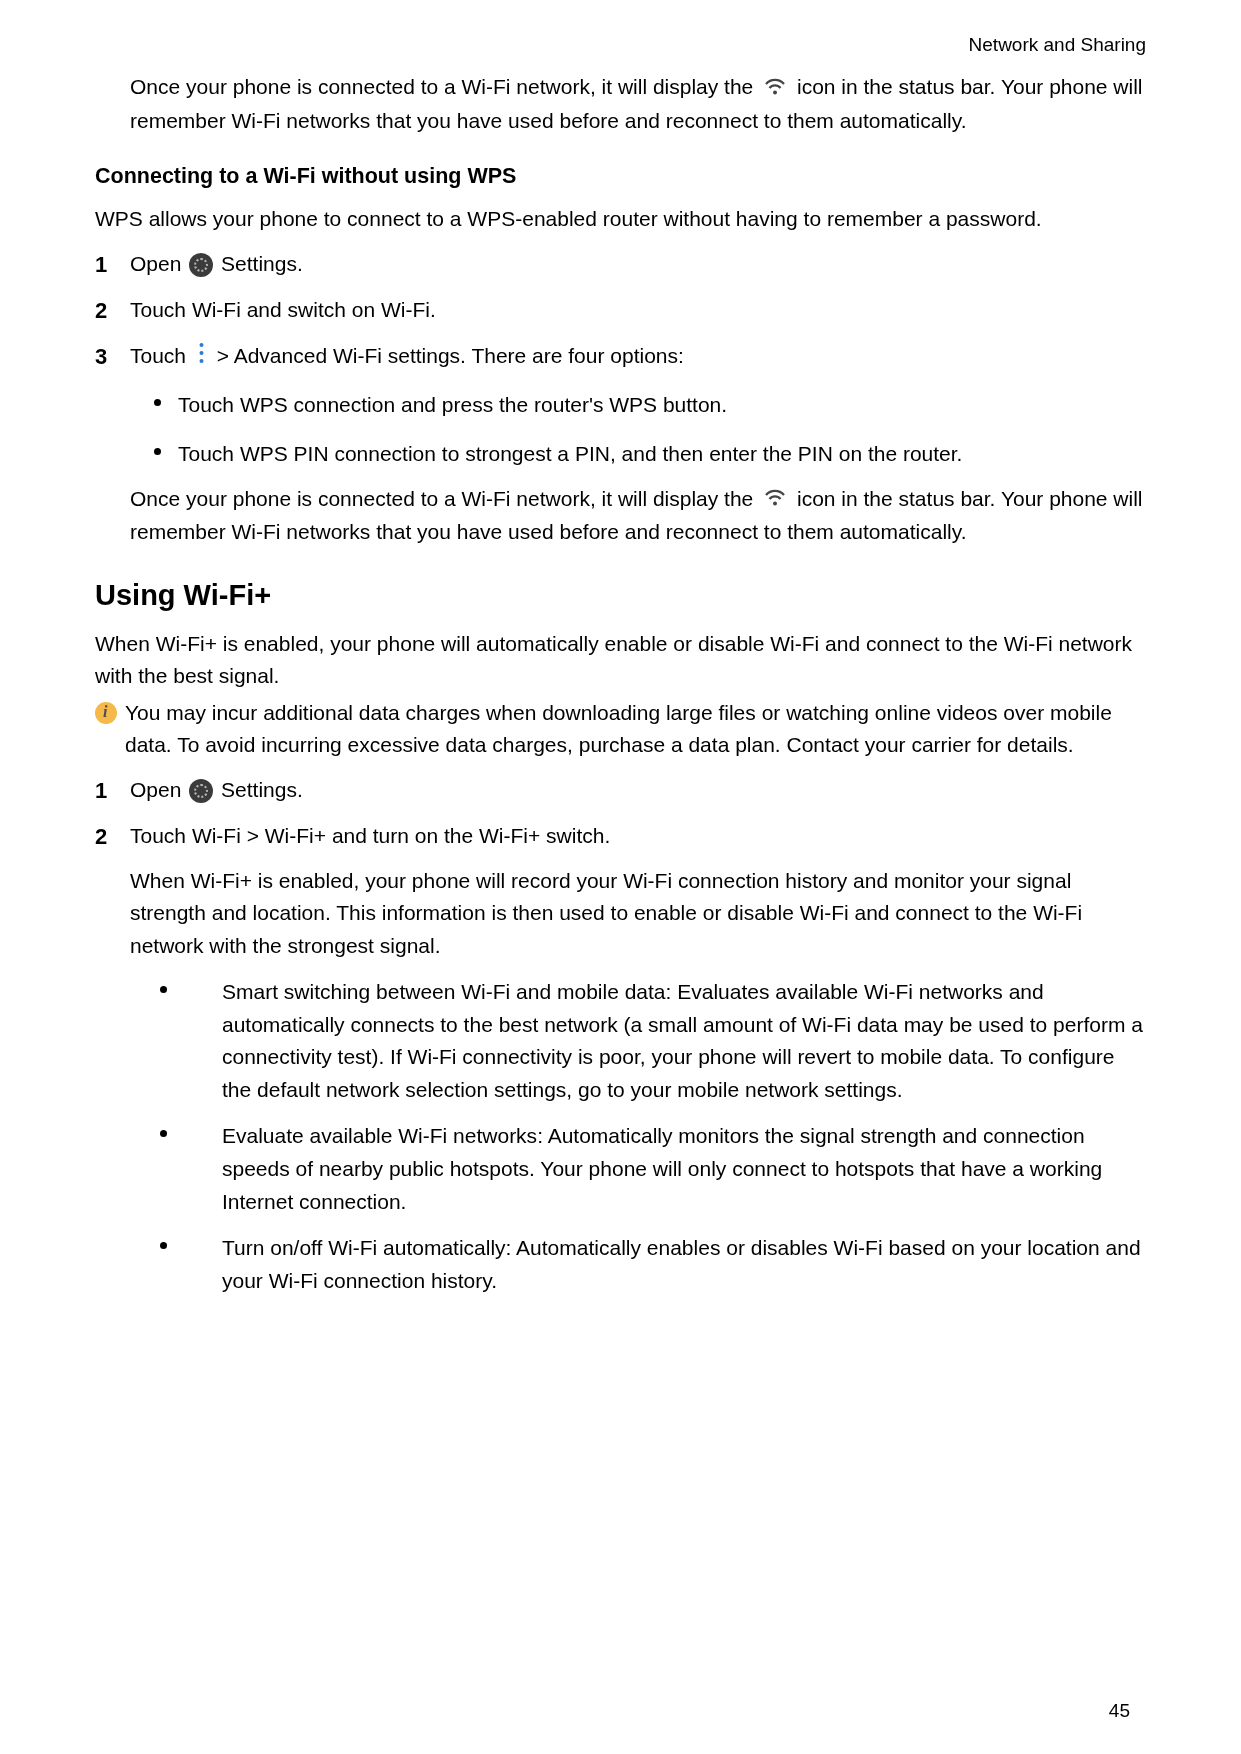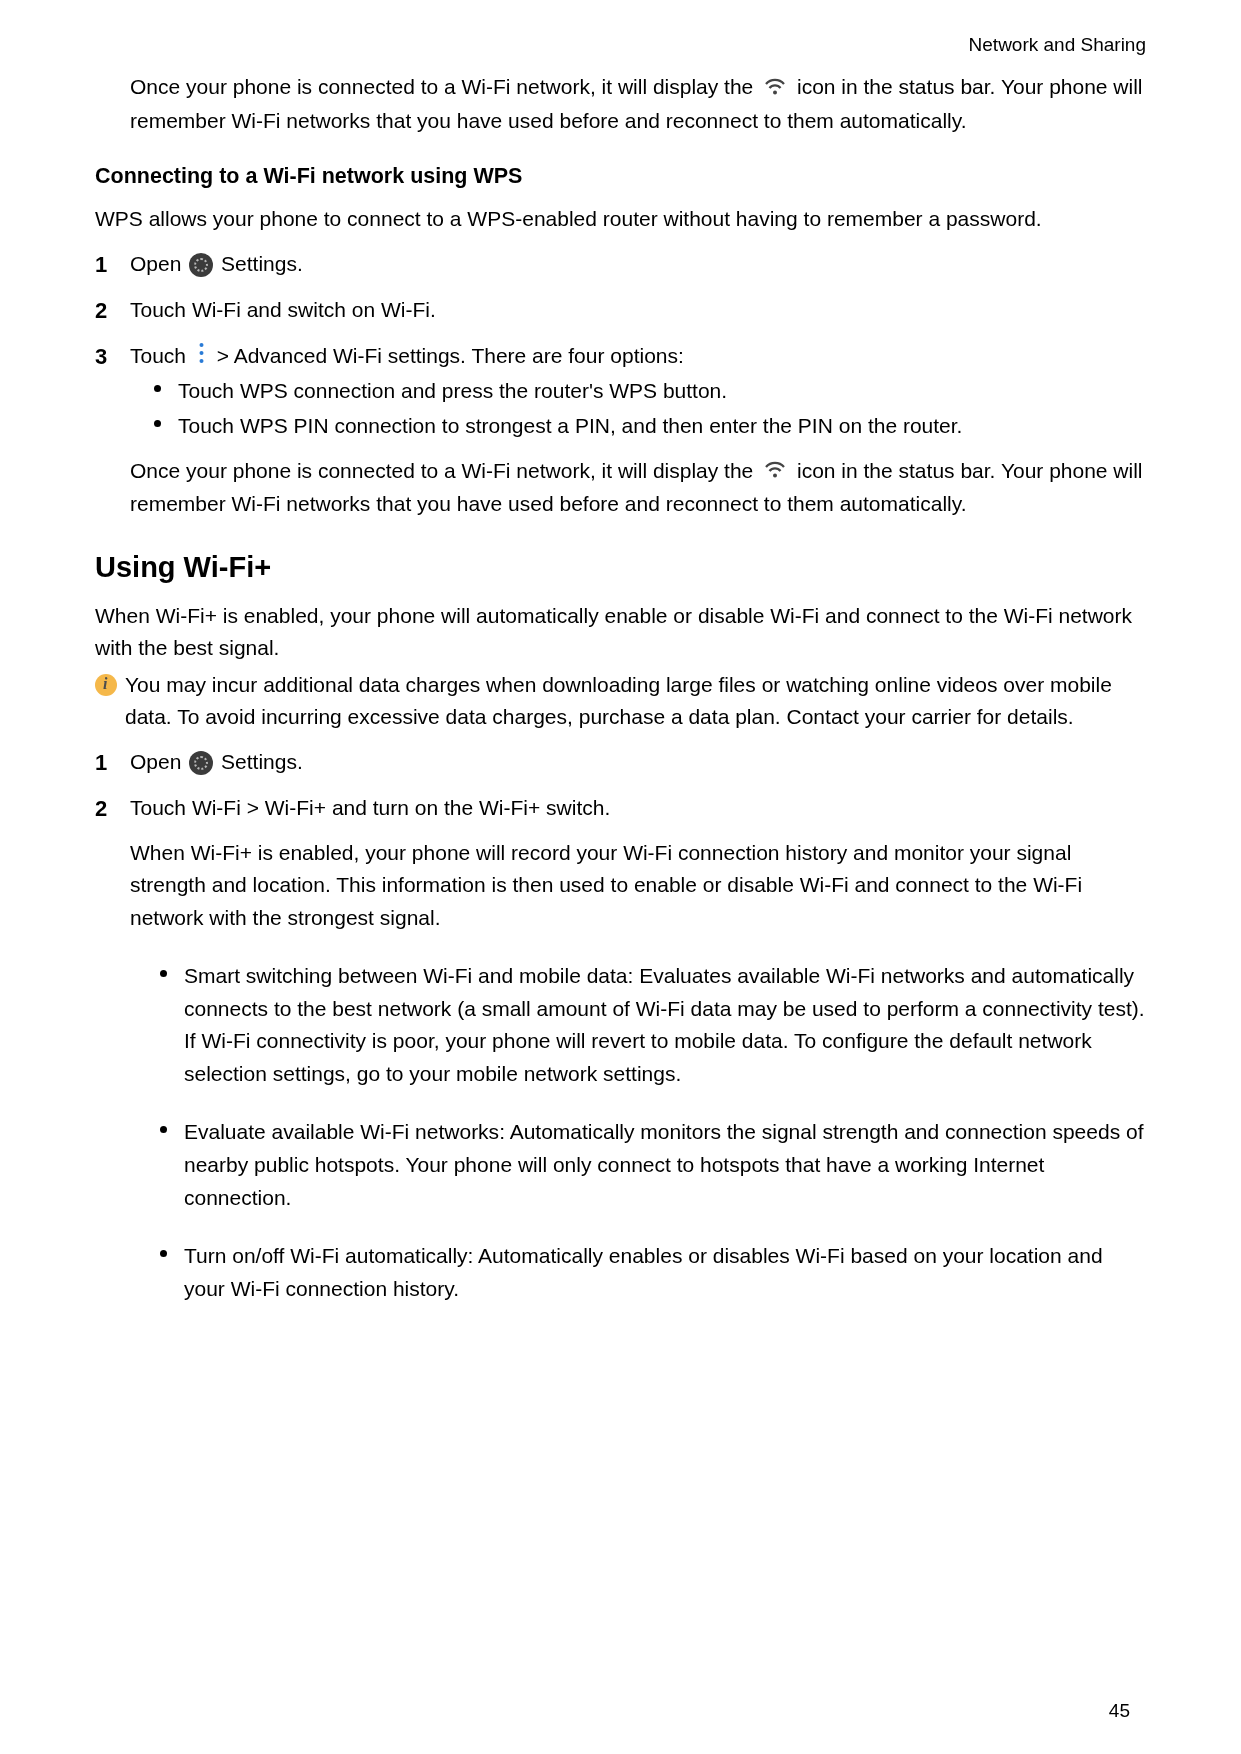--- a/index.html
+++ b/index.html
@@ -46,24 +46,24 @@
     .ol-num {
       font-weight: bold;
       width: 35px;
       flex: 0 0 35px;
       font-size: 22px;
     }
     .ol-body { flex: 1; }
     .ul-item {
       display: flex;
       align-items: flex-start;
-      margin-top: 2px;
+      margin-top: 16px;
       margin-left: 24px;
     }
-    .ul-item.wide { margin-top: 26px; margin-left: 30px; }
+    .ul-item.wide { margin-top: 14px; margin-left: 30px; gap: 38px; }
     .bullet {
       width: 24px;
       flex: 0 0 24px;
       display: flex;
       align-items: center;
       justify-content: flex-start;
       padding-top: 10px;
     }
     .bullet-dot {
       width: 7px; height: 7px; background: #000; border-radius: 50%;
@@ -144,21 +144,21 @@
         <svg width="24" height="20" viewBox="0 0 24 20">
             <path d="M3 8 a12 12 0 0 1 18 0" fill="none" stroke="#444" stroke-width="2.3"></path>
             <path d="M6.5 12 a7 7 0 0 1 11 0" fill="none" stroke="#444" stroke-width="2.3"></path>
             <circle cx="12" cy="16.5" r="2" fill="#444"></circle>
           </svg>
       </span>
       <span> icon in the status bar. Your phone will remember Wi-Fi networks that you have used before and reconnect to them automatically.</span>
     </p>
   </div>
 
-  <div class="sect-heading">Connecting to a Wi-Fi network using WPS</div>
+  <div class="sect-heading">Connecting to a Wi-Fi without using WPS</div>
   <p class="tight">WPS allows your phone to connect to a WPS-enabled router without having to remember a password.</p>
 
   <div class="ol-item">
     <div class="ol-num">1</div>
     <div class="ol-body">
       <span>Open </span>
       <span class="icon-gear"></span>
       <strong> Settings</strong><span>.</span>
     </div>
   </div>

